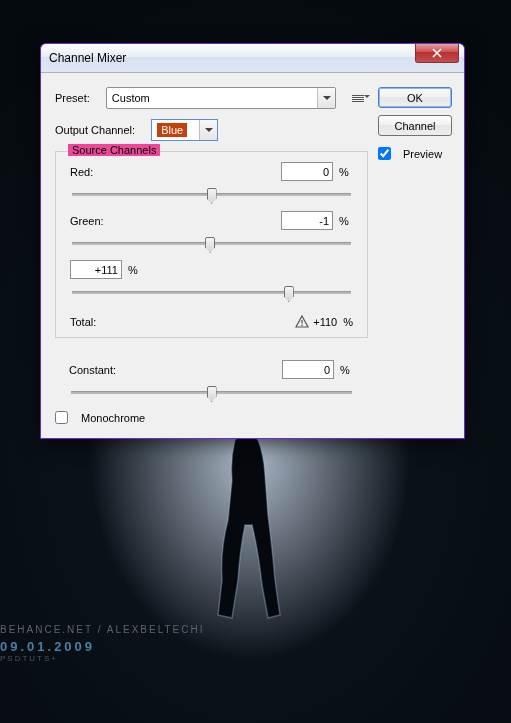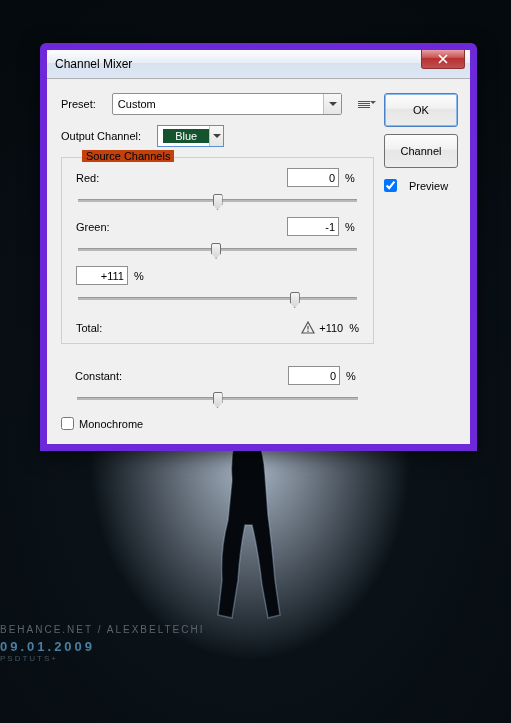--- a/index.html
+++ b/index.html
@@ -1,56 +1,56 @@
 <!DOCTYPE html>
 <html><head>
 <meta charset="utf-8">
 <style>
 body{margin:0;width:511px;height:723px;background:radial-gradient(ellipse 400px 500px at 250px 460px,rgba(50,80,120,.4)0%,#0a1218 40%,#050a0e 100%);font-family:"Segoe UI",Tahoma,sans-serif;font-size:11px;color:#000;position:relative;overflow:hidden}
 .bg-text{position:absolute;bottom:60px;left:0;right:0;text-align:left;z-index:0}
 .bg-text .line1{color:#5a6570;font-size:10px;letter-spacing:2px;margin-bottom:4px}
 .bg-text .line2{color:#4a7fa5;font-size:13px;letter-spacing:3px;font-weight:bold;margin-bottom:0}
 .bg-text .line3{color:#4a5560;font-size:8px;letter-spacing:2px}
-.dialog{position:absolute;left:40px;top:43px;width:423px;background:#f0f0f0;border:7px solid #6d28d9;border-radius:6px 6px 0 0;box-shadow:0 4px 20px rgba(0,0,0,.6);z-index:10}
+.dialog{position:absolute;left:40px;top:43px;width:423px;background:#f0f0f0;border:1px solid #6d28d9;border-radius:6px 6px 0 0;box-shadow:0 4px 20px rgba(0,0,0,.6);z-index:10}
 .titlebar{height:28px;background:linear-gradient(#fdfdfe,#e8edf5 45%,#d9e1ee 46%,#dde7f5);border-bottom:1px solid #b0b0b0;border-radius:6px 6px 0 0;display:flex;align-items:center;padding:0 0 0 8px;position:relative}
 .titlebar-text{font-size:12px;color:#000}
 .close-btn{position:absolute;right:5px;top:0;width:42px;height:18px;background:linear-gradient(#e6a0a0,#c84f4f 45%,#b83030 46%,#c05050);border:1px solid #8a3030;border-top:none;border-radius:0 0 3px 3px;display:flex;align-items:center;justify-content:center;cursor:pointer}
 .close-btn svg{width:10px;height:10px}
 .body{padding:14px 12px 14px 14px;display:flex;gap:10px}
 .left{flex:1}
 .right{width:74px;display:flex;flex-direction:column;gap:7px;align-items:stretch}
-.btn{height:34px;border:1px solid #707070;border-radius:3px;background:linear-gradient(#fdfdfd,#f1f1f1 45%,#e6e6e6 46%,#ededed);font-size:11px;cursor:pointer;display:flex;align-items:center;justify-content:center;font-family:inherit}
+.btn{height:21px;border:1px solid #707070;border-radius:3px;background:linear-gradient(#fdfdfd,#f1f1f1 45%,#e6e6e6 46%,#ededed);font-size:11px;cursor:pointer;display:flex;align-items:center;justify-content:center;font-family:inherit}
 .btn.primary{border-color:#4a80c8;box-shadow:0 0 0 1px #8ab8f0 inset}
 .row{display:flex;align-items:center;margin-bottom:10px;gap:16px}
 .label{color:#000}
 .dropdown{height:20px;border:1px solid #8e8f8f;background:#fff;display:flex;align-items:center;padding:0 0 0 5px;font-size:11px;position:relative;cursor:pointer}
 .dropdown.preset{flex:1;border-radius:2px}
 .dropdown .arrowbox{width:17px;height:100%;border-left:1px solid #c0c0c0;background:linear-gradient(#f8f8f8,#e5e5e5);display:flex;align-items:center;justify-content:center;margin-left:auto}
 .dropdown .arrowbox::after{content:"";border:4px solid transparent;border-top-color:#404040;margin-top:4px}
 .dropdown.oc{width:60px;border-color:#5a8fd6}
-.dropdown.oc .sel{background:#14532d;color:#fff;padding:1px 12px}
+.dropdown.oc .sel{background:#c2410c;color:#fff;padding:1px 4px}
 .opts-icon{width:16px;height:14px;display:flex;flex-direction:column;justify-content:center;gap:1px;cursor:pointer;position:relative}
 .opts-icon span{height:1px;background:#555;width:12px}
 .opts-icon::after{content:"";position:absolute;right:-2px;top:4px;border:3px solid transparent;border-top-color:#555}
 .fieldset{border:1px solid #cfcfcf;margin:4px 0 10px 0;padding:10px 14px 8px 14px;position:relative}
-.legend{position:absolute;top:-8px;left:20px;background:#c2410c;padding:0 4px;font-size:11px}
+.legend{position:absolute;top:-8px;left:12px;background:#ec4899;padding:0 4px;font-size:11px}
 .chrow{margin-bottom:4px}
 .chrow .top{display:flex;align-items:center;margin-bottom:4px}
 .chrow .name{flex:1}
 .chrow input[type=text]{width:44px;height:17px;border:1px solid #8e8f8f;text-align:right;padding:0 3px;font-size:11px;font-family:inherit}
 .chrow .pct{margin-left:6px;width:14px}
 .slider{height:18px;position:relative;margin:0 2px 8px 2px}
 .slider .track{position:absolute;top:8px;left:0;right:0;height:2px;background:#b8b8b8;border-top:1px solid #999}
 .slider .thumb{position:absolute;top:3px;width:10px;height:16px;margin-left:-5px;cursor:pointer}
 .slider .thumb::before{content:"";position:absolute;inset:0;background:linear-gradient(#f5f5f5,#d5d5d5);border:1px solid #707070;border-radius:2px;clip-path:polygon(0 0,100% 0,100% 65%,50% 100%,0 65%)}
 .total{display:flex;align-items:center;padding-top:6px;border-top:0}
 .total .name{flex:1}
 .warn{width:14px;height:14px;margin-right:4px}
 .constant{padding:12px 14px 0 14px}
-.mono{display:flex;align-items:center;gap:5px;margin-top:10px}
+.mono{display:flex;align-items:center;gap:13px;margin-top:10px}
 input[type=checkbox]{width:13px;height:13px;margin:0;cursor:pointer}
 .preview{display:flex;align-items:center;gap:12px;margin-top:4px}
 .silhouette{position:absolute;left:180px;top:430px;width:140px;height:190px;z-index:1}
 </style>
 </head>
 <body>
 
 <div class="bg-text">
   <div class="line1">BEHANCE.NET / ALEXBELTECHI</div>
   <div class="line2">09.01.2009</div>

